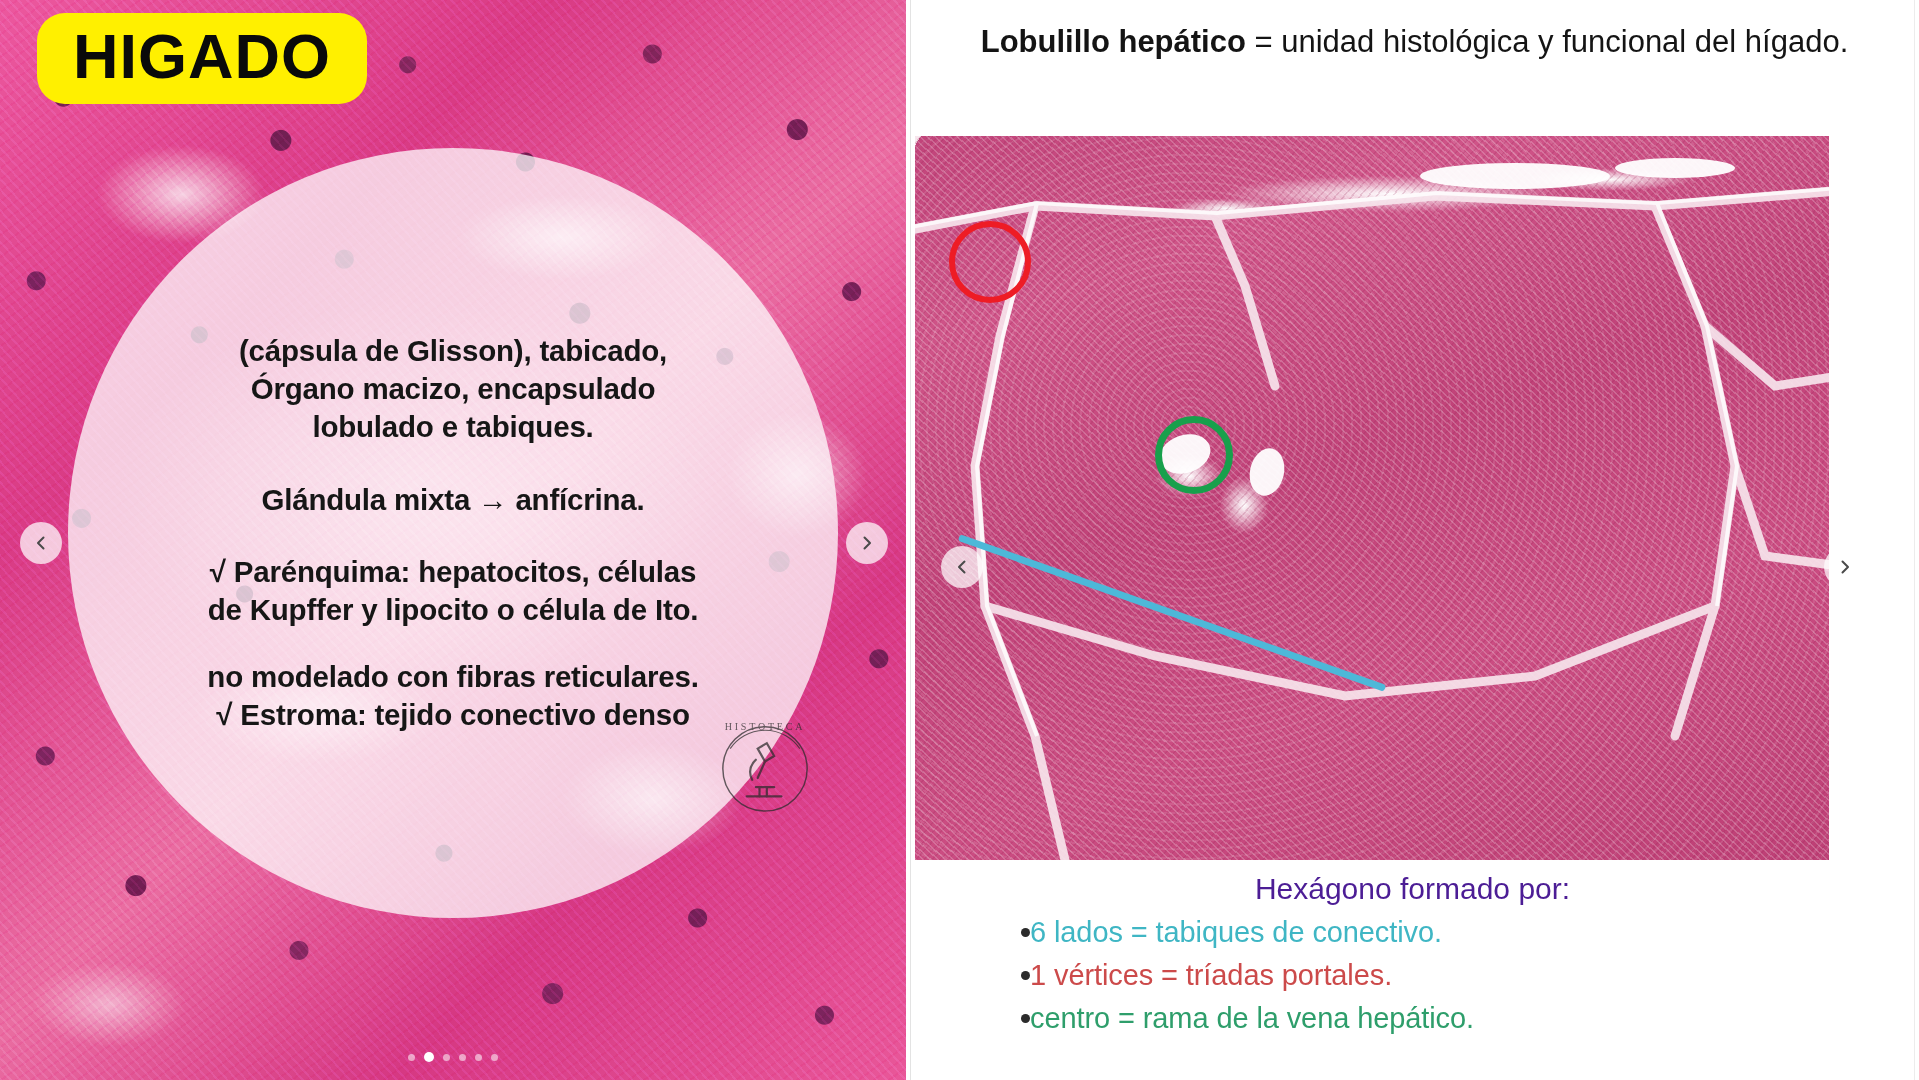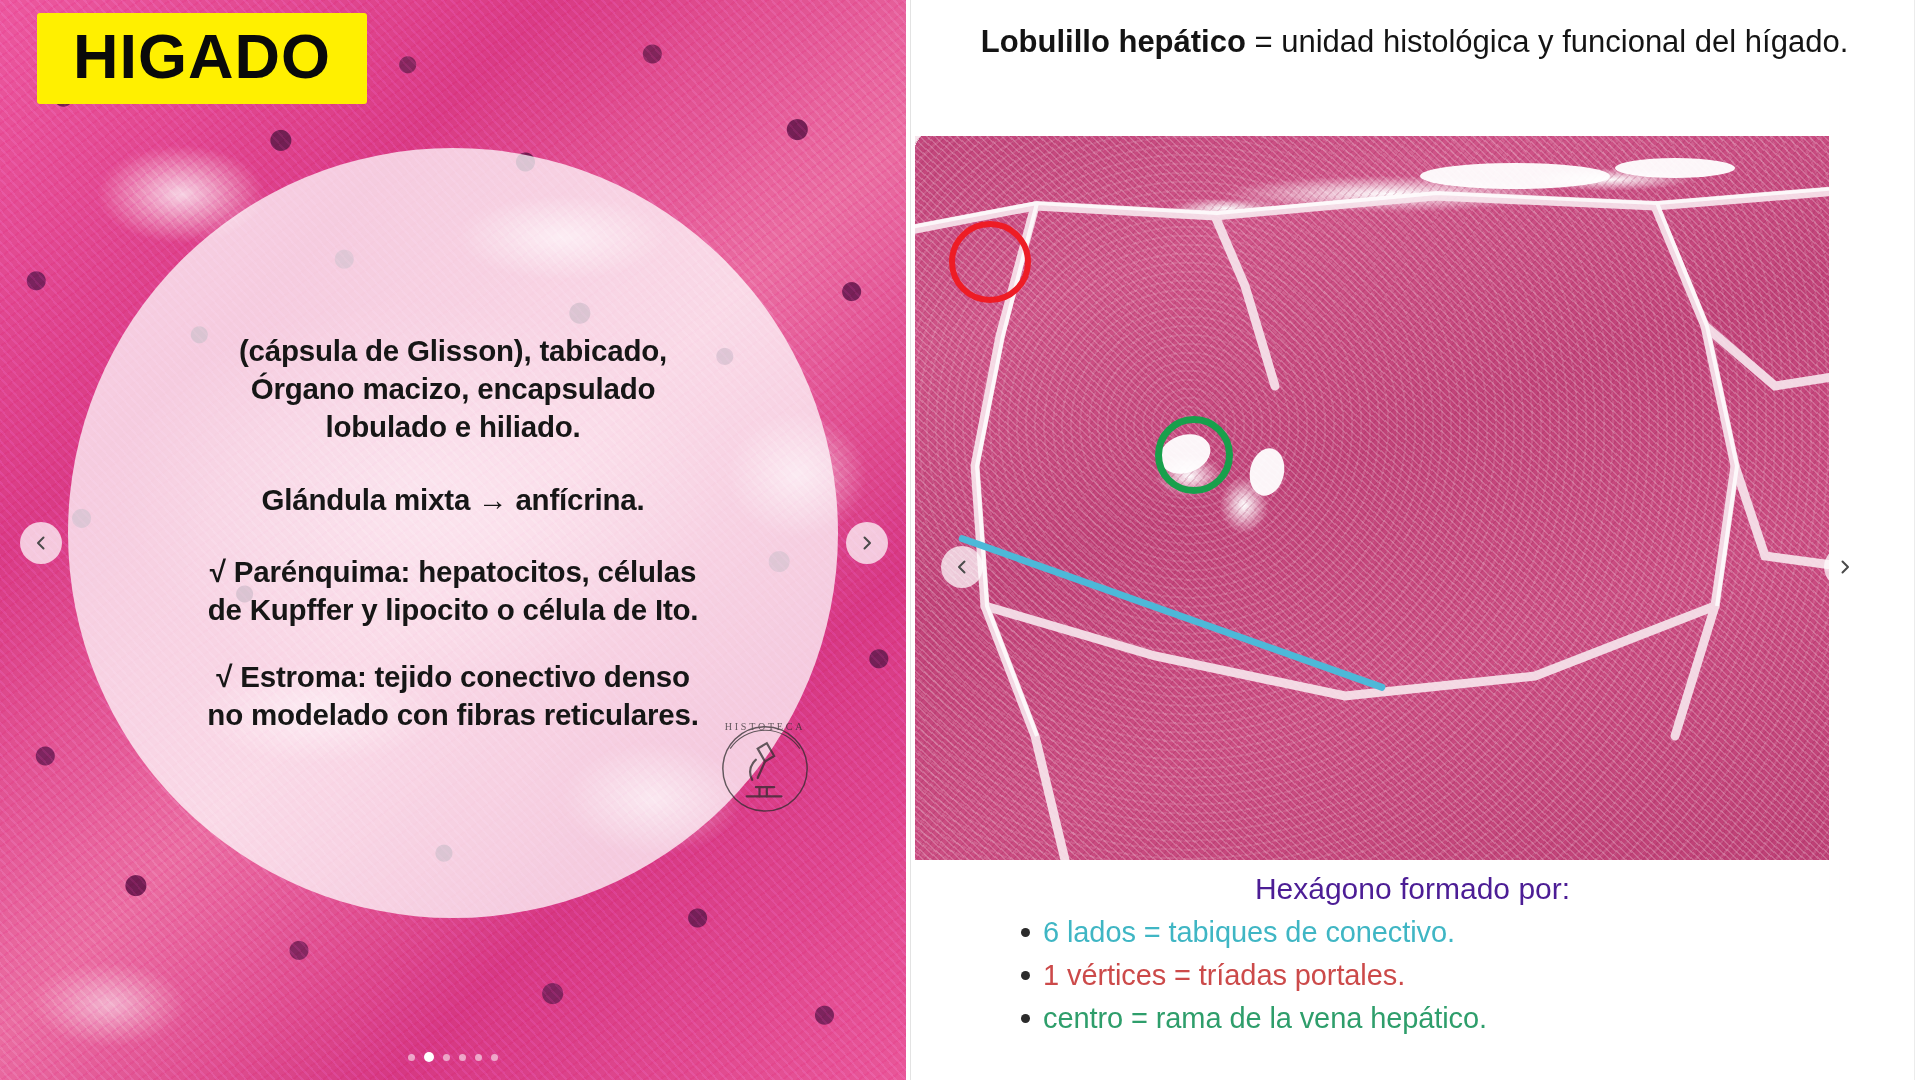--- a/index.html
+++ b/index.html
@@ -63,21 +63,21 @@
     position: absolute; inset: 0;
     background-image:
       repeating-linear-gradient(48deg, rgba(255,255,255,.14) 0 2px, transparent 2px 7px),
       repeating-linear-gradient(-36deg, rgba(120,25,80,.12) 0 2px, transparent 2px 9px);
     mix-blend-mode: overlay;
   }
 
   .title-badge {
     position: absolute; left: 37px; top: 13px;
     background: #fff000;
-    border-radius: 3px;
+    border-radius: 28px;
     padding: 12px 36px 16px 36px;
     z-index: 8;
   }
   .title-badge span {
     font-family: "Liberation Sans", sans-serif;
     font-weight: 700;
     font-size: 63px;
     line-height: 1;
     letter-spacing: 1px;
     color: #0a0a0a;
@@ -212,21 +212,20 @@
   }
   .bottom-title {
     text-align: center;
     font-size: 30px;
     color: #4c1d95;
     font-weight: 400;
     margin-bottom: 6px;
   }
   .bullet-row {
     display: flex; align-items: baseline;
-    gap: 13px;
     padding-left: 74px;
     margin-top: 10px;
   }
   .bullet-dot {
     width: 9px; height: 9px; border-radius: 50%;
     background: #2b2b2b; flex: 0 0 9px;
     transform: translateY(-5px);
   }
   .bullet-text { font-size: 29px; font-weight: 400; letter-spacing: -0.1px; }
 </style>
@@ -239,29 +238,29 @@
     <div class="tissue"></div>
     <div class="tissue-grain"></div>
 
     <div class="title-badge">
       <span>HIGADO</span>
     </div>
 
     <div class="caption-circle">
       <p>(cápsula de Glisson), tabicado,</p>
       <p>Órgano macizo, encapsulado</p>
-      <p>lobulado e hiliado.</p>
+      <p>lobulado e tabiques.</p>
       <div class="cap-gap-lg"></div>
       <p>Glándula mixta → anfícrina.</p>
       <div class="cap-gap-lg"></div>
       <p>√ Parénquima: hepatocitos, células</p>
       <p>de Kupffer y lipocito o célula de Ito.</p>
       <div class="cap-gap-md"></div>
+      <p>no modelado con fibras reticulares.</p>
       <p>√ Estroma: tejido conectivo denso</p>
-      <p>no modelado con fibras reticulares.</p>
     </div>
 
     <div class="nav-circle nav-left-l">
       <svg width="16" height="16" viewBox="0 0 16 16">
         <path d="M10.5 2.5 L5 8 L10.5 13.5" fill="none" stroke="#4a4a4a" stroke-width="2" stroke-linecap="round" stroke-linejoin="round"></path>
       </svg>
     </div>
     <div class="nav-circle nav-right-l">
       <svg width="16" height="16" viewBox="0 0 16 16">
         <path d="M5.5 2.5 L11 8 L5.5 13.5" fill="none" stroke="#4a4a4a" stroke-width="2" stroke-linecap="round" stroke-linejoin="round"></path>

